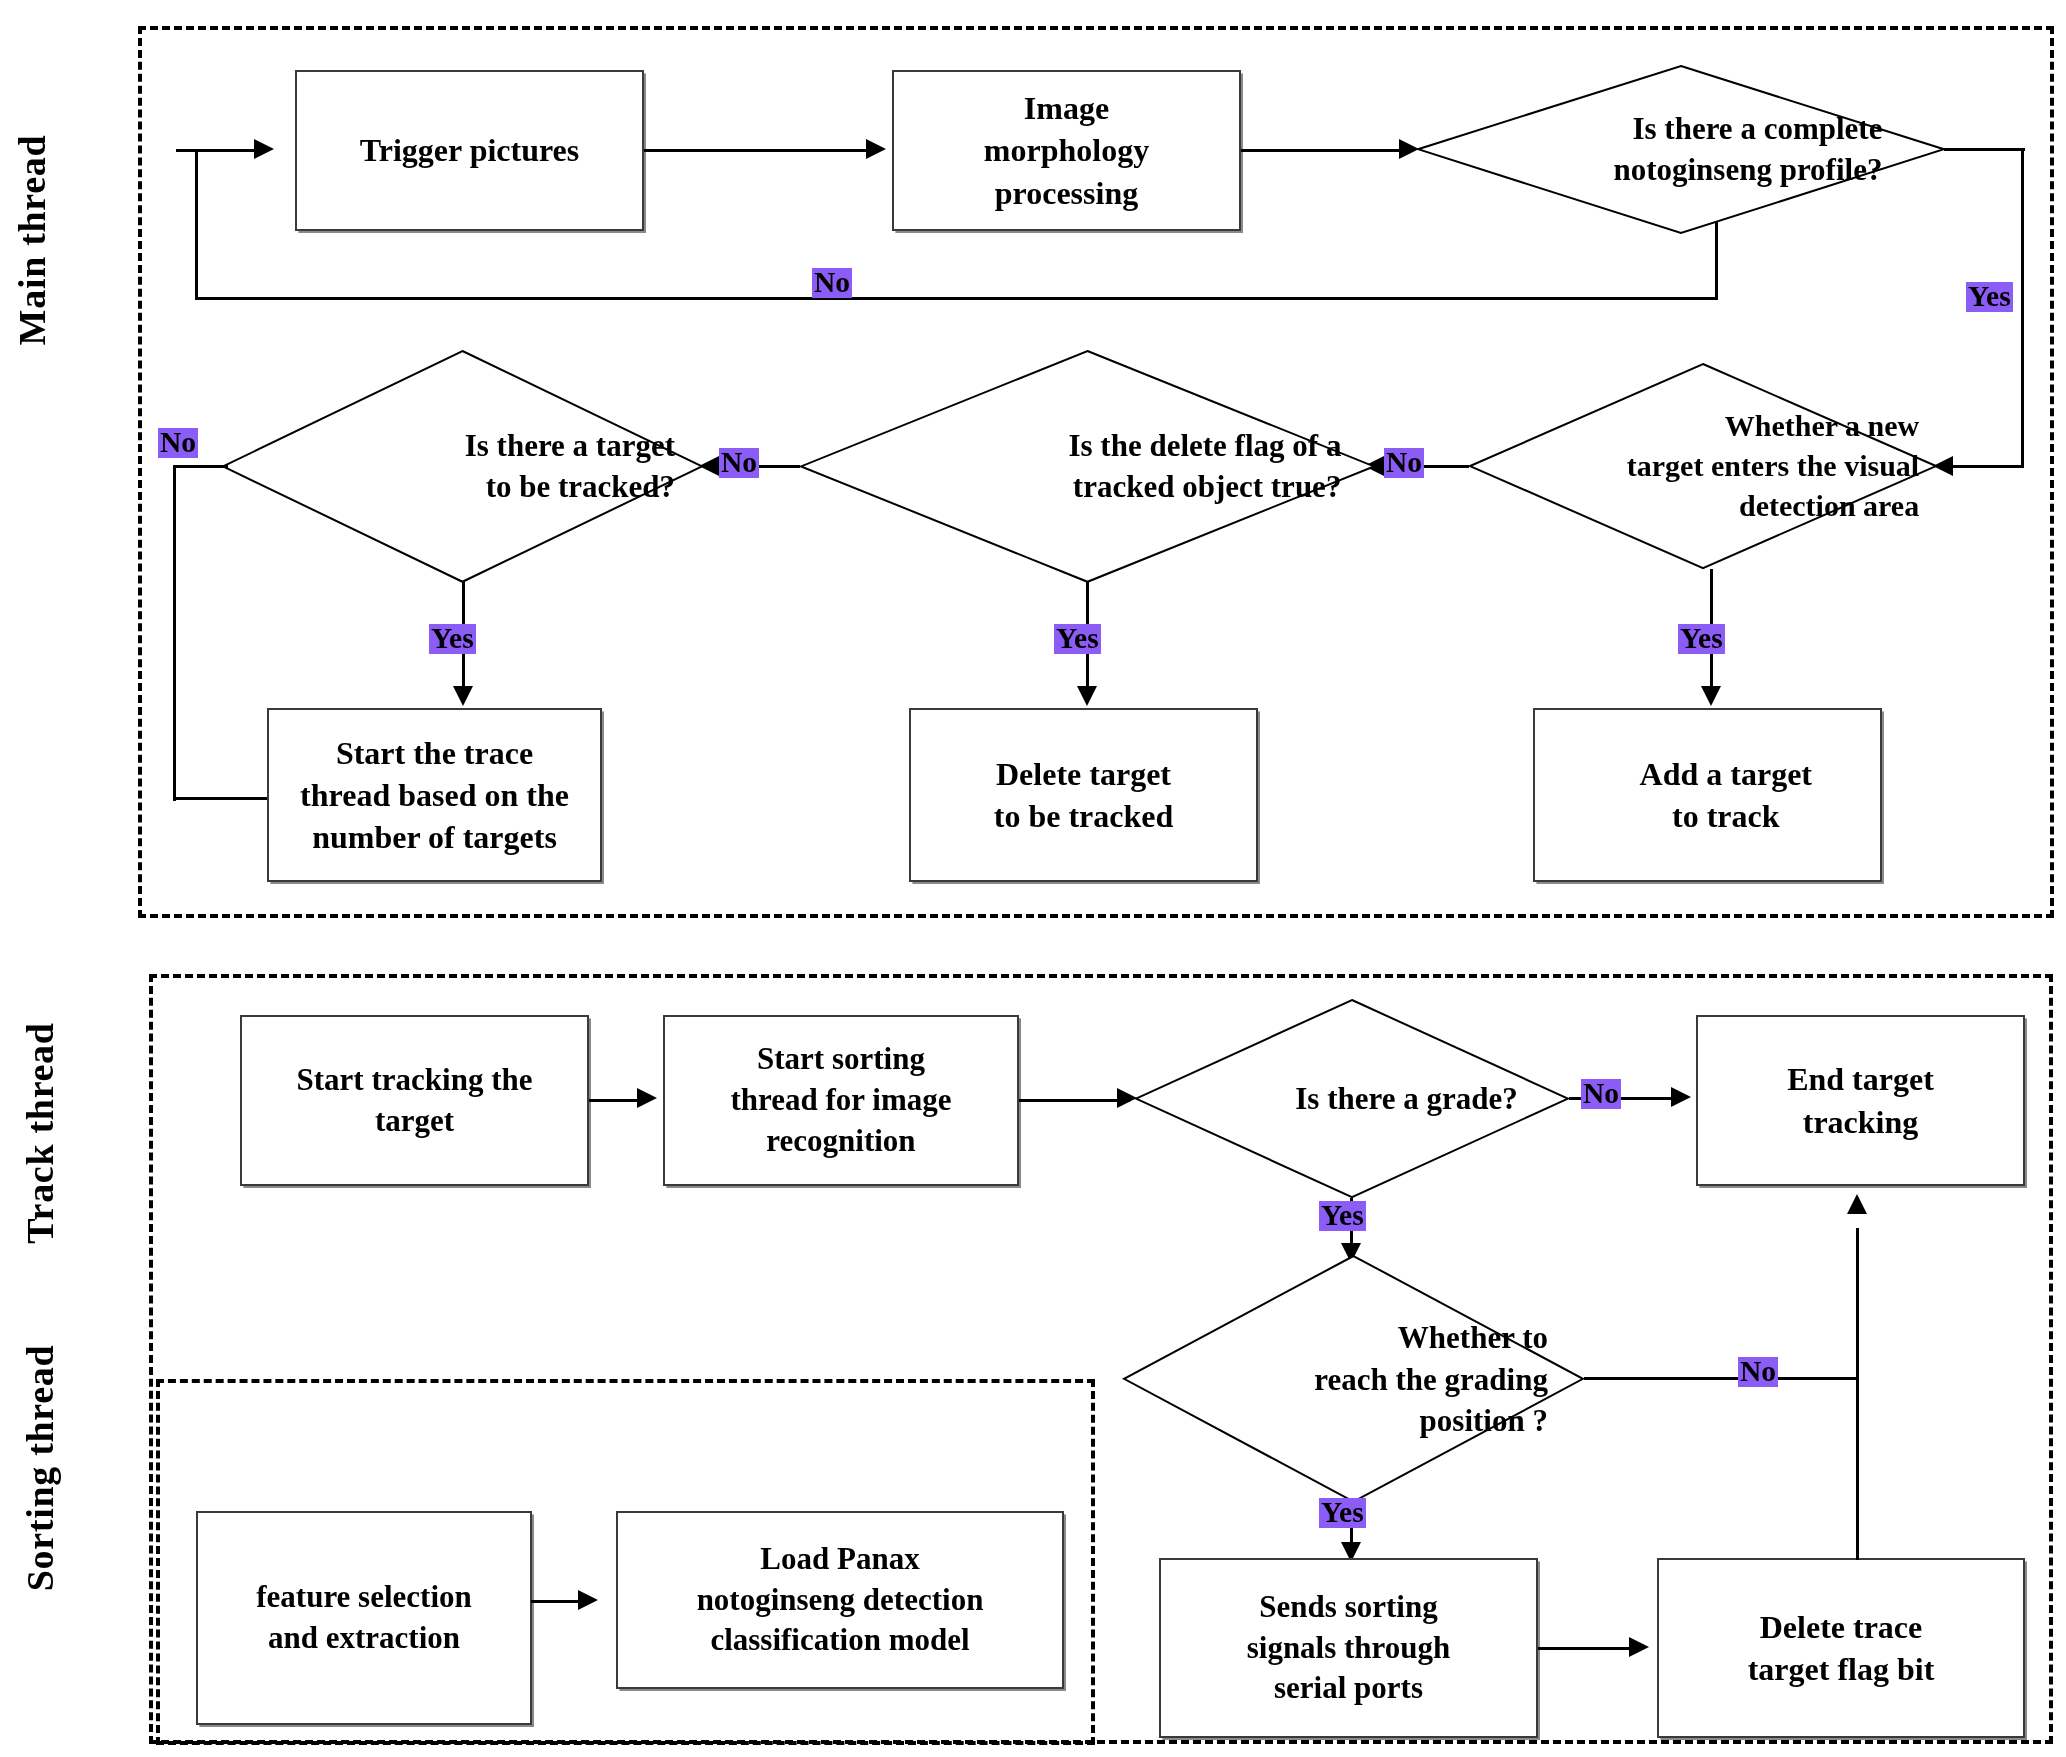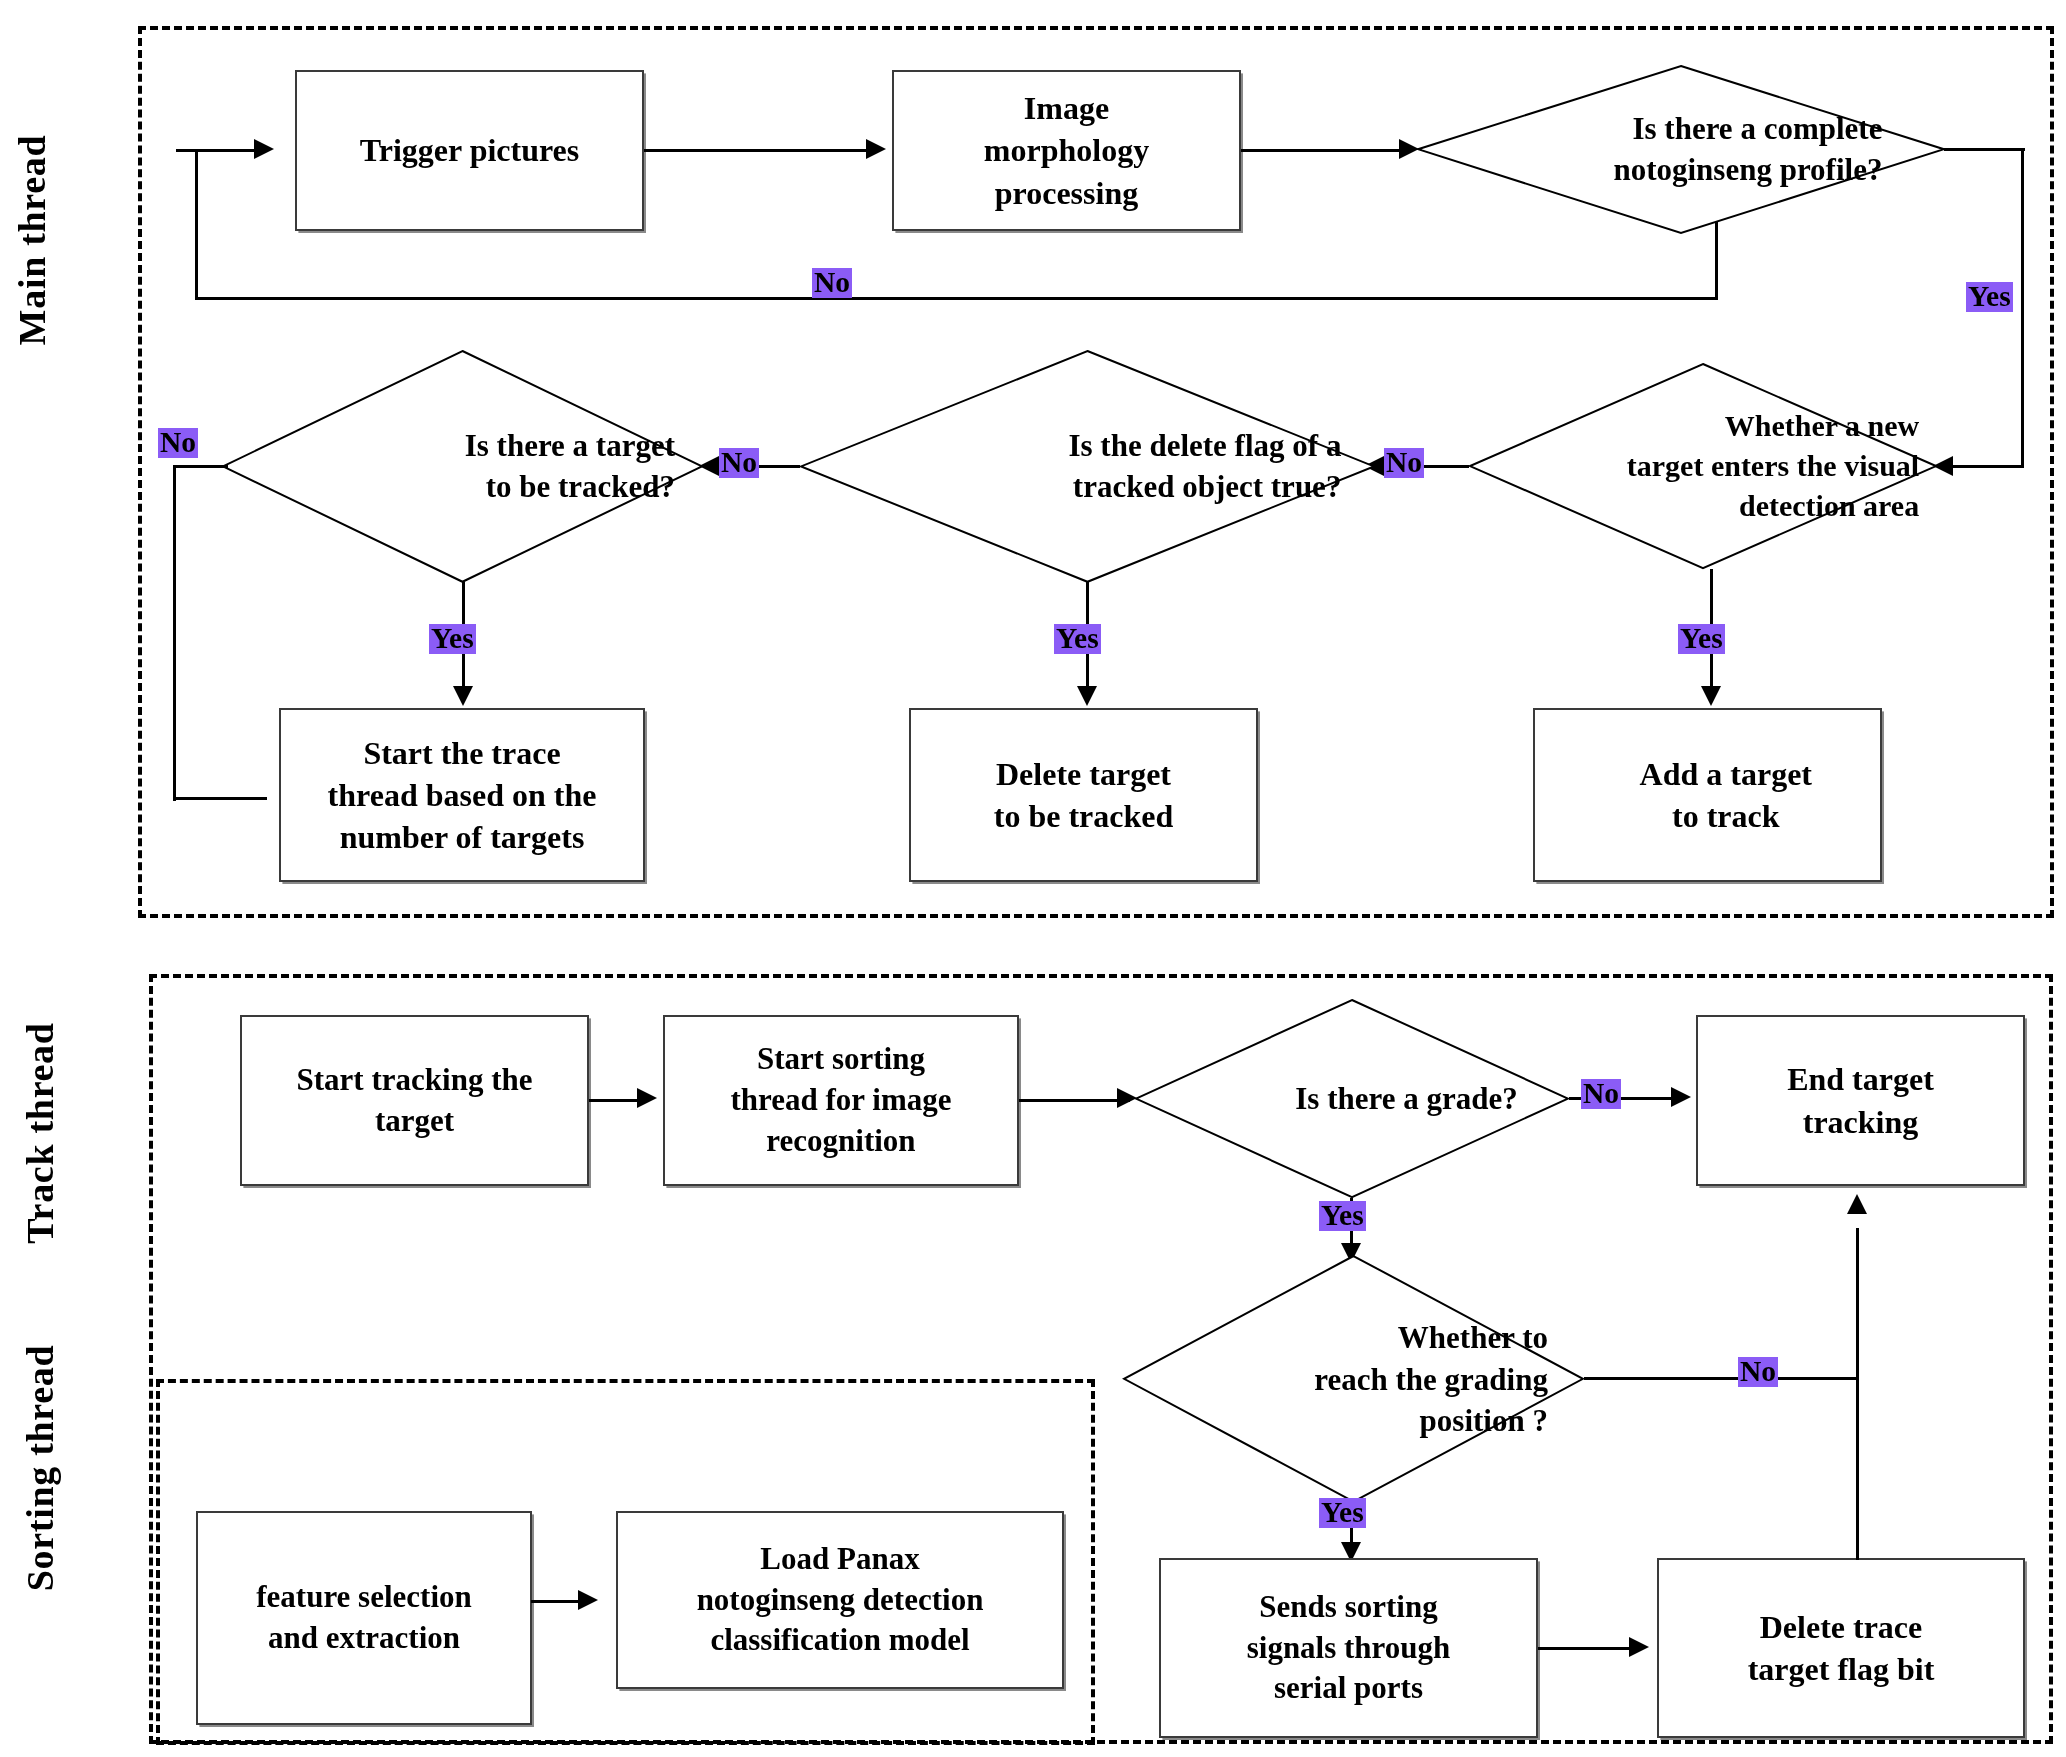--- a/index.html
+++ b/index.html
@@ -206,21 +206,21 @@
 
   <div class="ln h" style="left:174px; top:465px; width:54px;"></div>
   <div class="ln v" style="left:173px; top:465px; height:336px;"></div>
   <div class="ln h" style="left:173px; top:797px; width:94px;"></div>
   <div class="edge-label" style="left:158px; top:428px; font-size:29.5px;">No</div>
 
   <div class="ln v" style="left:462px; top:582px; height:111px;"></div>
   <div class="arrow down" style="left:453px; top:686px;"></div>
   <div class="edge-label" style="left:429px; top:624px; font-size:29.5px;">Yes</div>
 
-  <div class="node-rect" style="left:267px; top:708px; width:366px; height:174px; font-size:32px; white-space:pre-line;margin-left:12px;">
+  <div class="node-rect" style="left:267px; top:708px; width:335px; height:174px; font-size:32px; white-space:pre-line;">
     <span>Start the trace
 thread based on the
 number of targets</span>
   </div>
 
   <div class="ln v" style="left:1086px; top:582px; height:111px;"></div>
   <div class="arrow down" style="left:1077px; top:686px;"></div>
   <div class="edge-label" style="left:1054px; top:624px; font-size:29.5px;">Yes</div>
 
   <div class="node-rect" style="left:909px; top:708px; width:349px; height:174px; font-size:32px; white-space:pre-line;">

